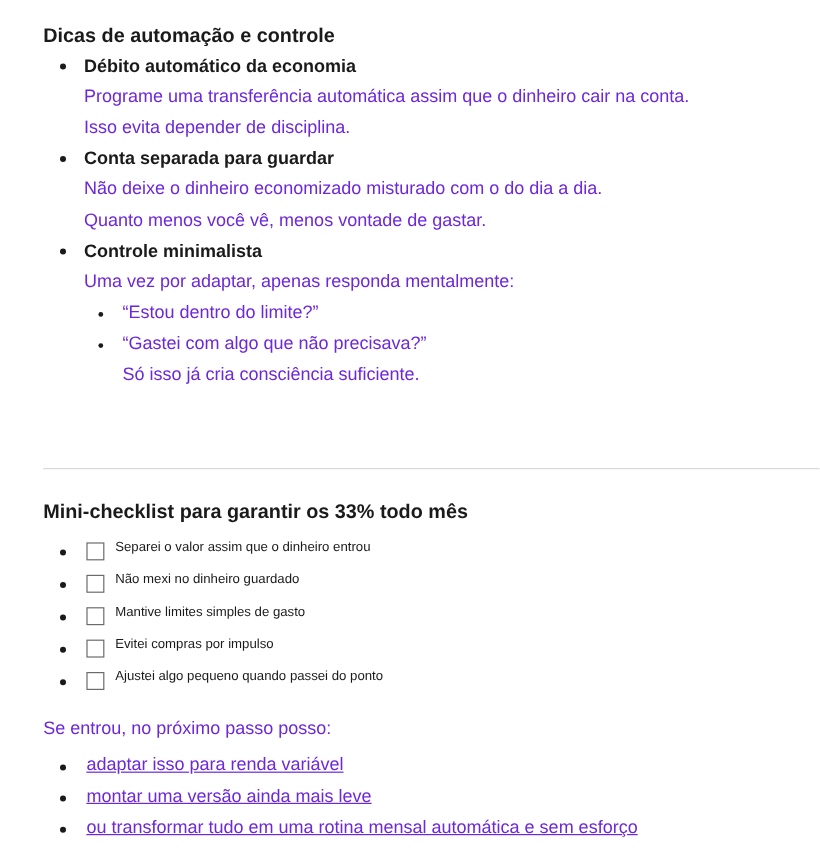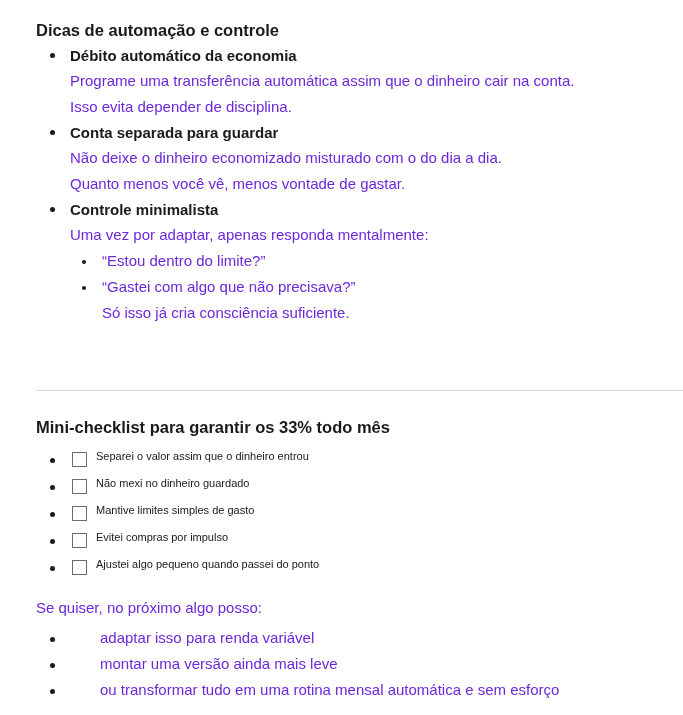--- a/index.html
+++ b/index.html
@@ -211,22 +211,23 @@
   .closing-bullet {
     position: absolute;
     left: 50px;
     top: 9px;
     width: 5px;
     height: 5px;
     border-radius: 50%;
     background: #1a1a1a;
   }
   .closing-text {
-    margin-left: 100px;
-    display: block;
+    margin-left: 72px;
+    display: block;
+    text-decoration: underline;
   }
 </style>
 </head>
 <body>
 
 <div class="page">
 
   <section id="section-tips">
 
     <h2 id="tips-heading" class="section-heading">Dicas de automação e controle</h2>
@@ -298,21 +299,21 @@
       </li>
       <li class="check-item">
         <span class="check-bullet"></span>
         <span class="checkbox"></span>
         <span class="check-label">Ajustei algo pequeno quando passei do ponto</span>
       </li>
     </ul>
   </section>
 
   <section>
-    <p id="closing-intro" class="body-text">Se quiser, no próximo algo posso:</p>
+    <p id="closing-intro" class="body-text">Se entrou, no próximo passo posso:</p>
 
     <ul class="closing-list">
       <li class="closing-item">
         <span class="closing-bullet"></span>
         <span class="closing-text body-text">adaptar isso para renda variável</span>
       </li>
       <li class="closing-item">
         <span class="closing-bullet"></span>
         <span class="closing-text body-text">montar uma versão ainda mais leve</span>
       </li>

